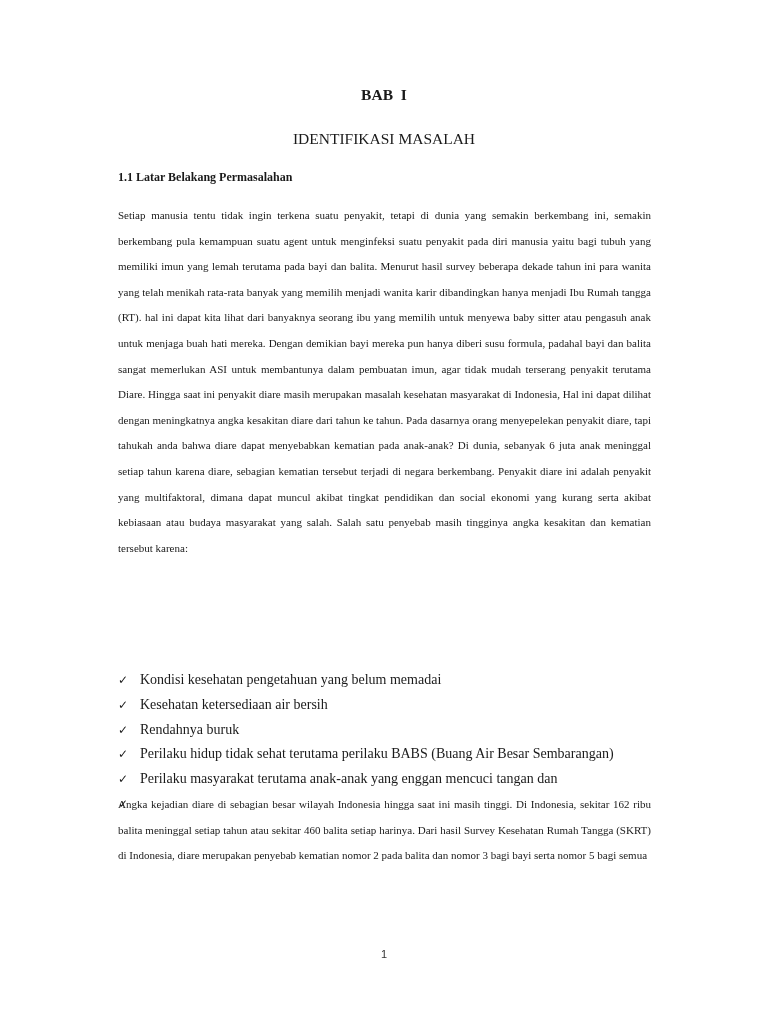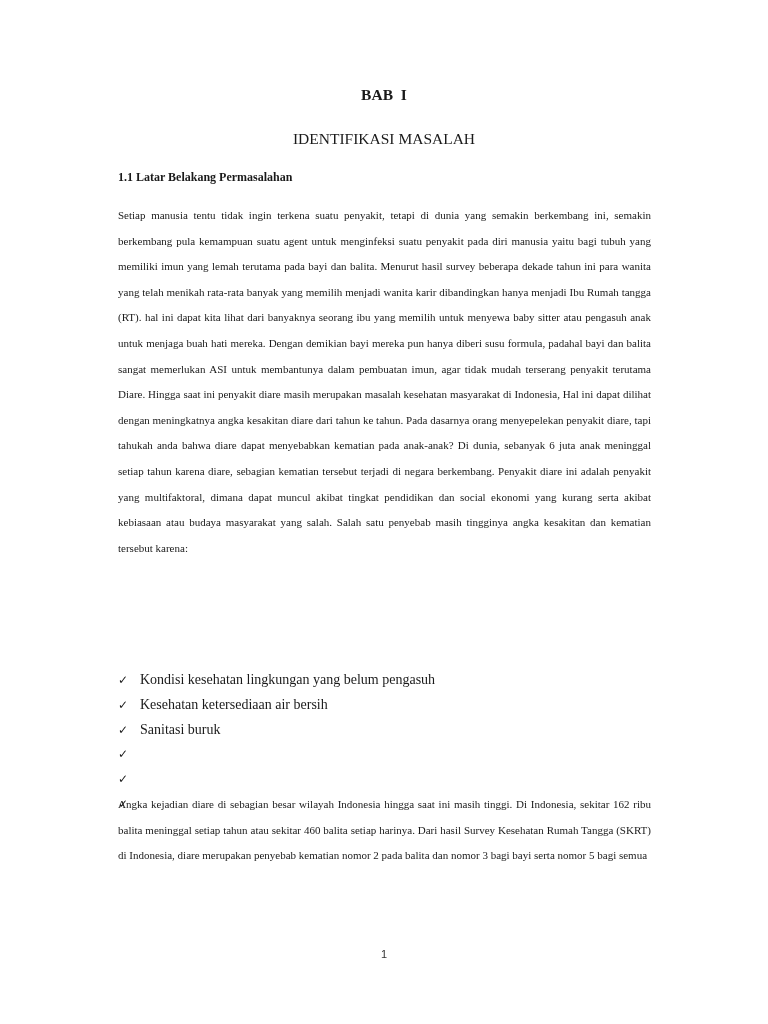--- a/index.html
+++ b/index.html
@@ -44,35 +44,37 @@
 <div class="page">
   <div class="chapter">BAB  I</div>
   <div class="chapter-title">IDENTIFIKASI MASALAH</div>
   <div class="section-heading">1.1 Latar Belakang Permasalahan</div>
 
   <div class="body para1">Setiap manusia tentu tidak ingin terkena suatu penyakit, tetapi di dunia yang semakin berkembang ini, semakin berkembang pula kemampuan suatu agent untuk menginfeksi suatu penyakit pada diri manusia yaitu bagi tubuh yang memiliki imun yang lemah terutama pada bayi dan balita. Menurut hasil survey beberapa dekade tahun ini para wanita yang telah menikah rata-rata banyak yang memilih menjadi wanita karir dibandingkan hanya menjadi Ibu Rumah tangga (RT). hal ini dapat kita lihat dari banyaknya seorang ibu yang memilih untuk menyewa baby sitter atau pengasuh anak untuk menjaga buah hati mereka. Dengan demikian bayi mereka pun hanya diberi susu formula, padahal bayi dan balita sangat memerlukan ASI untuk membantunya dalam pembuatan imun, agar tidak mudah terserang penyakit terutama Diare. Hingga saat ini penyakit diare masih merupakan masalah kesehatan masyarakat di Indonesia, Hal ini dapat dilihat dengan meningkatnya angka kesakitan diare dari tahun ke tahun. Pada dasarnya orang menyepelekan penyakit diare, tapi tahukah anda bahwa diare dapat menyebabkan kematian pada anak-anak? Di dunia, sebanyak 6 juta anak meninggal setiap tahun karena diare, sebagian kematian tersebut terjadi di negara berkembang. Penyakit diare ini adalah penyakit yang multifaktoral, dimana dapat muncul akibat tingkat pendidikan dan social ekonomi yang kurang serta akibat kebiasaan atau budaya masyarakat yang salah. Salah satu penyebab masih tingginya angka kesakitan dan kematian tersebut karena:</div>
 
   <ul class="bullets">
     <li>
         <span class="check">✓</span>
-        <span>Kondisi kesehatan lingkungan yang belum pengasuh</span>
+        <span>Kondisi kesehatan pengetahuan yang belum memadai</span>
       </li>
     <li>
         <span class="check">✓</span>
         <span>Kesehatan ketersediaan air bersih</span>
       </li>
     <li>
         <span class="check">✓</span>
-        <span>Sanitasi buruk</span>
+        <span>Rendahnya buruk</span>
       </li>
     <li>
         <span class="check">✓</span>
+        <span>Perilaku hidup tidak sehat terutama perilaku BABS (Buang Air Besar Sembarangan)</span>
       </li>
     <li>
         <span class="check">✓</span>
+        <span>Perilaku masyarakat terutama anak-anak yang enggan mencuci tangan dan</span>
       </li>
     <li>
         <span class="check">✓</span>
       </li>
   </ul>
 
   <div class="body para2">Angka kejadian diare di sebagian besar wilayah Indonesia hingga saat ini masih tinggi. Di Indonesia, sekitar 162 ribu balita meninggal setiap tahun atau sekitar 460 balita setiap harinya. Dari hasil Survey Kesehatan Rumah Tangga (SKRT) di Indonesia, diare merupakan penyebab kematian nomor 2 pada balita dan nomor 3 bagi bayi serta nomor 5 bagi semua</div>
 
   <div class="page-number">1</div>
 </div>

